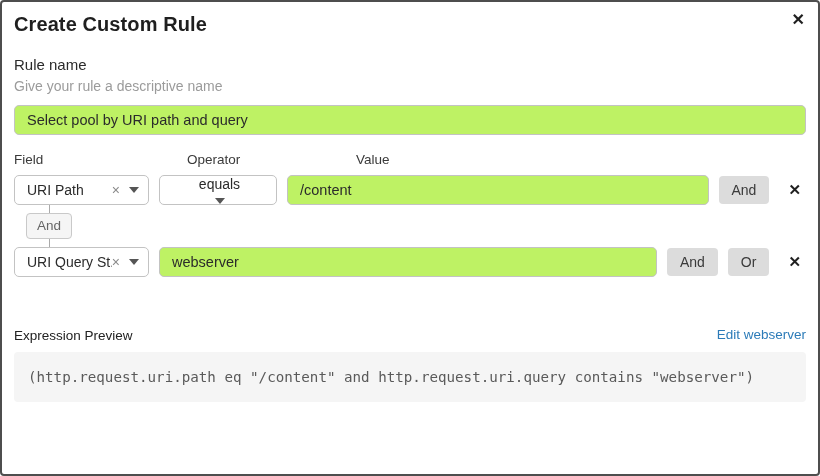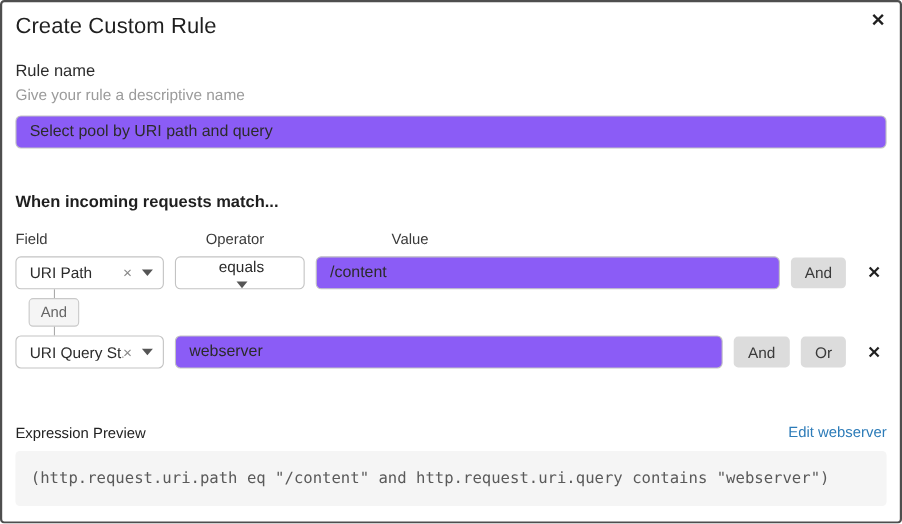--- a/index.html
+++ b/index.html
@@ -19,33 +19,33 @@
     padding: 10px 12px 12px 12px;
   }
   .close-btn {
     position: absolute; top: 7px; right: 9px;
     background: none; border: none; cursor: pointer;
     font-size: 16px; font-weight: 700; color: #1f1f1f;
     line-height: 18px; padding: 2px 4px;
     font-family: "Liberation Sans", sans-serif;
   }
   h1.title {
-    font-size: 20px; font-weight: 400; color: #1f1f1f;
+    font-size: 20px; font-weight: 700; color: #1f1f1f;
     line-height: 24px; letter-spacing: .1px;
   }
   .rule-label { margin-top: 20px; font-size: 15px; line-height: 18px; color: #2b2b2b; }
   .helper { margin-top: 4px; font-size: 14px; line-height: 17px; color: #9b9b9b; }
   .text-input {
     display: block; width: 100%; height: 30px;
     margin-top: 10px;
     border: 1px solid #c3c3c3; border-radius: 5px;
     padding: 0 12px;
     font-family: "Liberation Sans", sans-serif;
     font-size: 14.5px; color: #2b2b2b;
-    background: #8b5cf6; outline: none;
+    background: #bef264; outline: none;
   }
   h2.match-heading { margin-top: 40px; font-size: 15px; font-weight: 700; color: #1f1f1f; line-height: 18px; }
   .cols { display: flex; margin-top: 17px; font-size: 13.5px; color: #3a3a3a; line-height: 16px; gap: 28px; }
   .col-field { width: 145px; }
   .col-operator { width: 141px; }
   .col-value { flex: 1; }
   .match-row { display: flex; align-items: center; gap: 10px; margin-top: 7px; }
   .dropdown {
     height: 30px; border: 1px solid #c3c3c3; border-radius: 5px;
     display: flex; align-items: center;
@@ -102,21 +102,20 @@
   <button class="close-btn">✕</button>
 
   <h1 class="title">Create Custom Rule</h1>
 
   <div>
     <div class="rule-label">Rule name</div>
     <div class="helper">Give your rule a descriptive name</div>
     <input class="text-input" type="text" value="Select pool by URI path and query" style="">
   </div>
 
-  <h2 class="match-heading">When incoming requests match...</h2>
 
   <div class="cols">
     <span class="col-field">Field</span>
     <span class="col-operator">Operator</span>
     <span class="col-value">Value</span>
   </div>
 
   <div class="match-row">
     <div class="dropdown dd-field">
       <span class="dd-text">URI Path</span>

